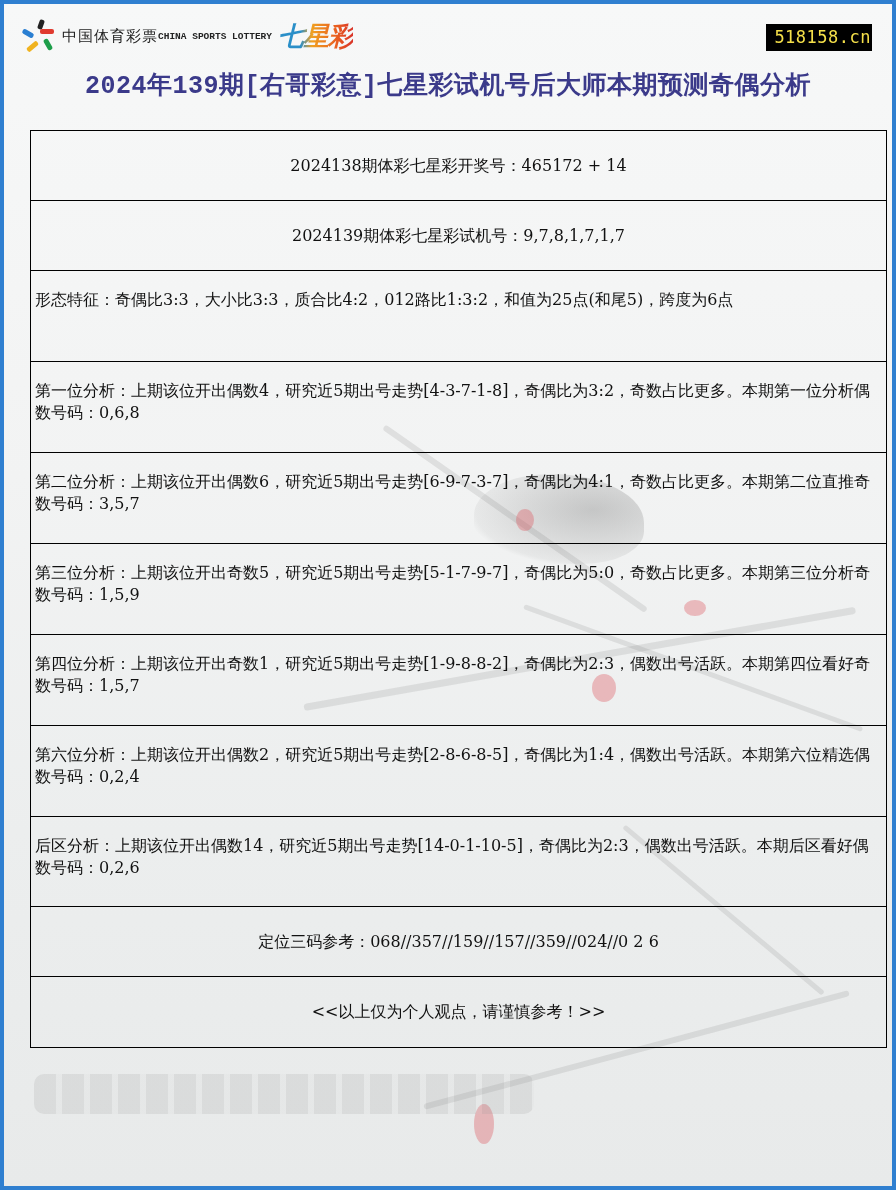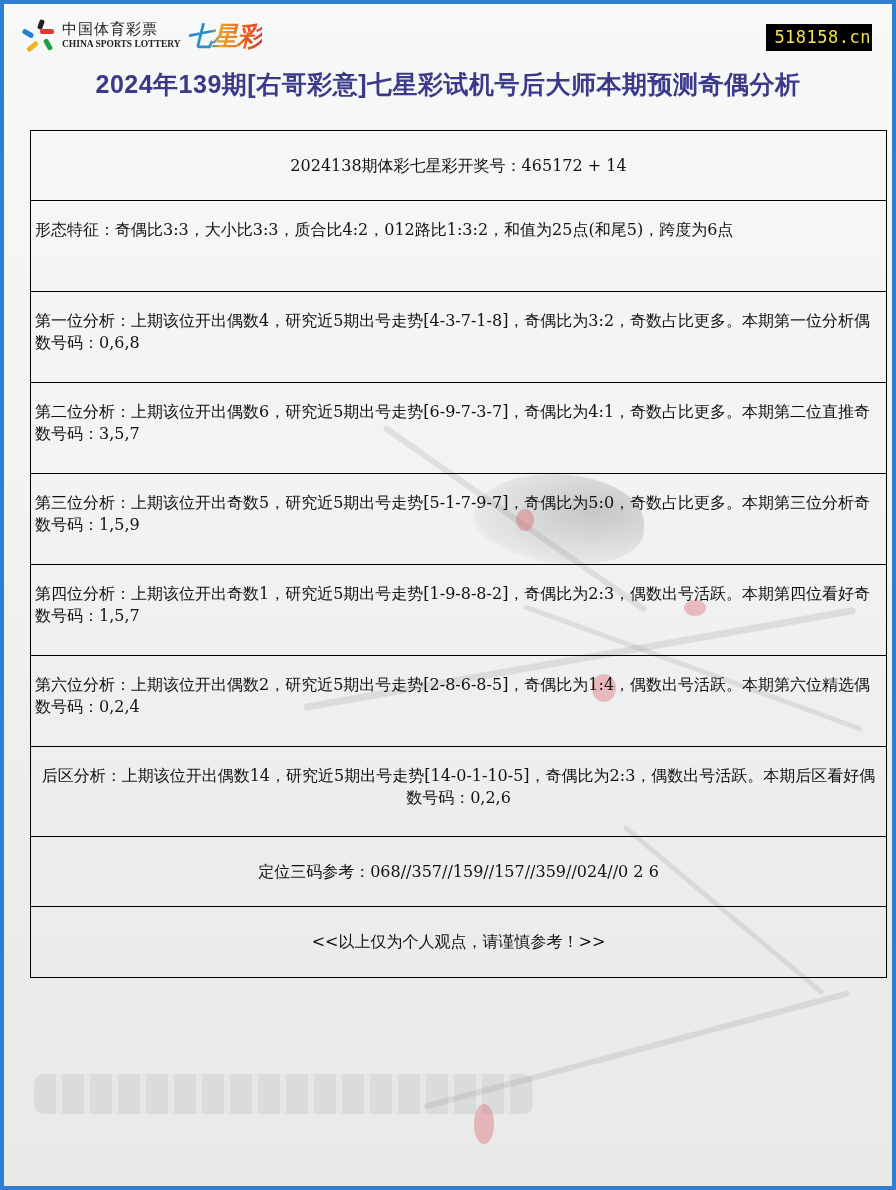--- a/index.html
+++ b/index.html
@@ -48,40 +48,40 @@
       position: absolute; left: 16px; top: 14px;
       display: flex; align-items: center; gap: 6px;
     }
     .logo-mark { width: 36px; height: 36px; position: relative; }
     .logo-mark span { position: absolute; display: block; height: 5px; border-radius: 2px; }
     .lm1 { background: #222; width: 10px; left: 16px; top: 4px; transform: rotate(-70deg); }
     .lm2 { background: #e03a2f; width: 14px; left: 20px; top: 11px; }
     .lm3 { background: #1d9e4a; width: 12px; left: 22px; top: 24px; transform: rotate(60deg); }
     .lm4 { background: #f0b320; width: 13px; left: 6px; top: 26px; transform: rotate(-40deg); }
     .lm5 { background: #2a7fd2; width: 12px; left: 2px; top: 13px; transform: rotate(30deg); }
-    .logo-text { display: flex; flex-direction: column; line-height: 1; }
+    .logo-text { display: flex; flex-direction: row; line-height: 1; }
     .logo-cn { font-family: "DejaVu Sans", sans-serif; font-size: 15px; color: #222; letter-spacing: 1px; }
-    .logo-en { font-family: Liberation Serif, serif; font-size: 9.5px; font-weight: bold; color: #222; margin-top: 3px; }
+    .logo-en { font-family: Liberation Mono, monospace; font-size: 9.5px; font-weight: bold; color: #222; margin-top: 3px; }
     .logo-brand {
       font-family: "DejaVu Sans", sans-serif; font-weight: bold; font-style: italic;
       font-size: 26px; letter-spacing: -1px;
       background: linear-gradient(90deg, #2a8fc8 0%, #2a8fc8 30%, #f0a020 45%, #e85a20 80%, #d8342a 100%);
       -webkit-background-clip: text; background-clip: text; color: transparent;
     }
     .site-badge {
       position: absolute; right: 20px; top: 20px;
       background: #000; color: #f5e04a;
       font-family: "DejaVu Sans Mono", "Liberation Mono", monospace;
       font-size: 17px; padding: 3px 1px 4px 8px;
       letter-spacing: 0.5px;
     }
     .page-title {
       position: absolute; left: 0; top: 64px; width: 100%;
       text-align: center;
-      font-family: Liberation Sans, sans-serif;
+      font-family: Liberation Mono, monospace;
       font-size: 25px; color: #3b3a8a;
       letter-spacing: 0.5px;
     }
 
     .content-table {
       position: absolute; left: 26px; top: 126px;
       width: 857px;
       border: 1px solid #000;
       background: transparent;
     }
@@ -94,21 +94,21 @@
     .row.center {
       height: 70px;
       display: flex; align-items: center; justify-content: center;
       text-align: center;
     }
     .row.para {
       height: 91px;
       padding: 18px 4px 0 4px;
       text-align: left;
     }
-    .row.para.short { height: 90px; text-align: center; }
+    .row.para.short { height: 90px; }
   </style>
 </head>
 <body>
 
 <div class="frame">
 
   <div class="deco-branch" style="left:380px; top:420px; width:320px; height:6px; transform:rotate(35deg);"></div>
   <div class="deco-branch" style="left:520px; top:600px; width:360px; height:5px; transform:rotate(20deg);"></div>
   <div class="deco-branch" style="left:300px; top:700px; width:560px; height:7px; transform:rotate(-10deg);"></div>
   <div class="deco-branch" style="left:620px; top:820px; width:260px; height:5px; transform:rotate(40deg);"></div>
@@ -135,20 +135,21 @@
       </div>
       <span class="logo-brand">七星彩</span>
     </div>
     <div class="site-badge">518158.cn</div>
   </div>
 
   <h1 class="page-title">2024年139期[右哥彩意]七星彩试机号后大师本期预测奇偶分析</h1>
 
   <div class="content-table">
     <div class="row center">2024138期体彩七星彩开奖号：465172 + 14</div>
+    <div class="row center">2024139期体彩七星彩试机号：9,7,8,1,7,1,7</div>
     <div class="row para">形态特征：奇偶比3:3，大小比3:3，质合比4:2，012路比1:3:2，和值为25点(和尾5)，跨度为6点</div>
     <div class="row para">第一位分析：上期该位开出偶数4，研究近5期出号走势[4-3-7-1-8]，奇偶比为3:2，奇数占比更多。本期第一位分析偶数号码：0,6,8</div>
     <div class="row para">第二位分析：上期该位开出偶数6，研究近5期出号走势[6-9-7-3-7]，奇偶比为4:1，奇数占比更多。本期第二位直推奇数号码：3,5,7</div>
     <div class="row para">第三位分析：上期该位开出奇数5，研究近5期出号走势[5-1-7-9-7]，奇偶比为5:0，奇数占比更多。本期第三位分析奇数号码：1,5,9</div>
     <div class="row para">第四位分析：上期该位开出奇数1，研究近5期出号走势[1-9-8-8-2]，奇偶比为2:3，偶数出号活跃。本期第四位看好奇数号码：1,5,7</div>
     <div class="row para">第六位分析：上期该位开出偶数2，研究近5期出号走势[2-8-6-8-5]，奇偶比为1:4，偶数出号活跃。本期第六位精选偶数号码：0,2,4</div>
     <div class="row para short">后区分析：上期该位开出偶数14，研究近5期出号走势[14-0-1-10-5]，奇偶比为2:3，偶数出号活跃。本期后区看好偶数号码：0,2,6</div>
     <div class="row center">定位三码参考：068//357//159//157//359//024//0 2 6</div>
     <div class="row center">&lt;&lt;以上仅为个人观点，请谨慎参考！&gt;&gt;</div>
   </div>

